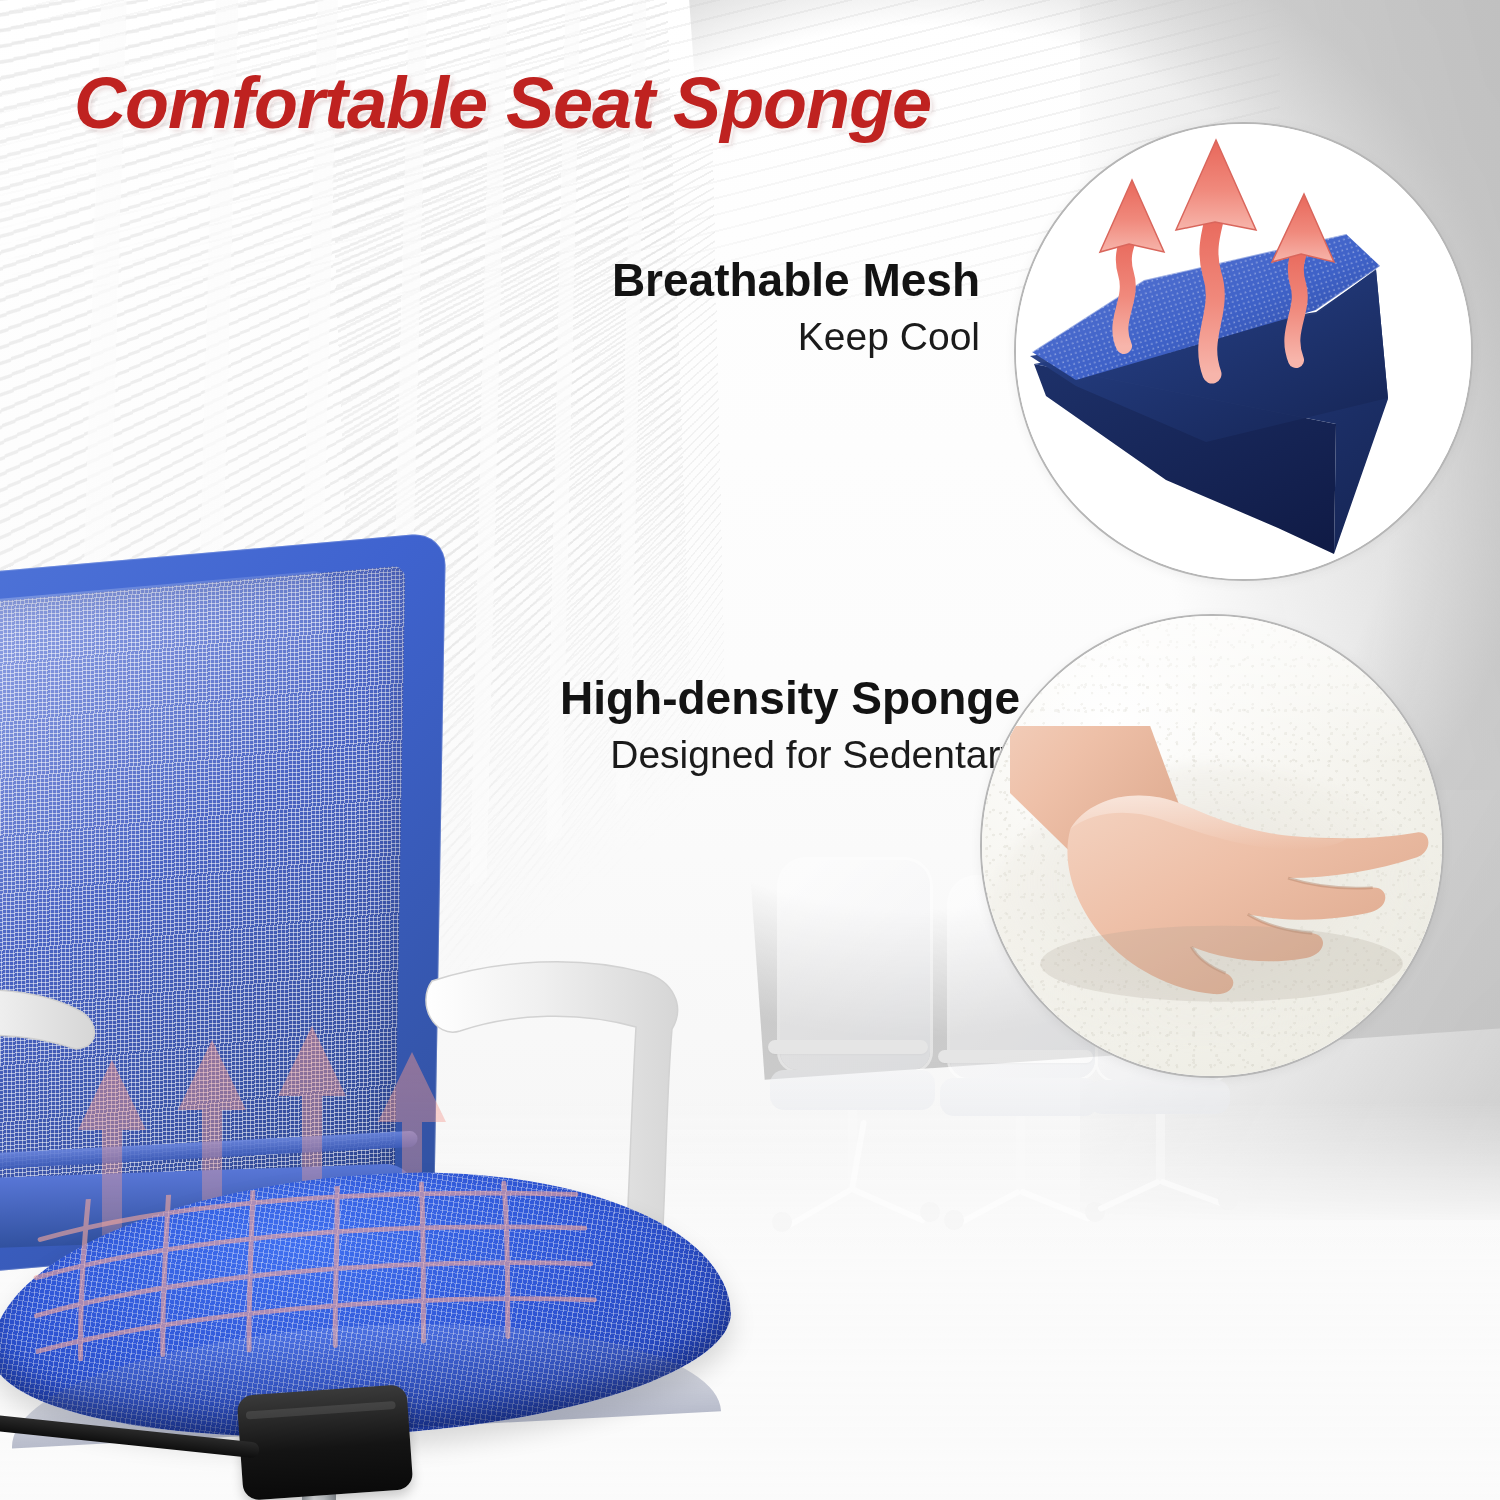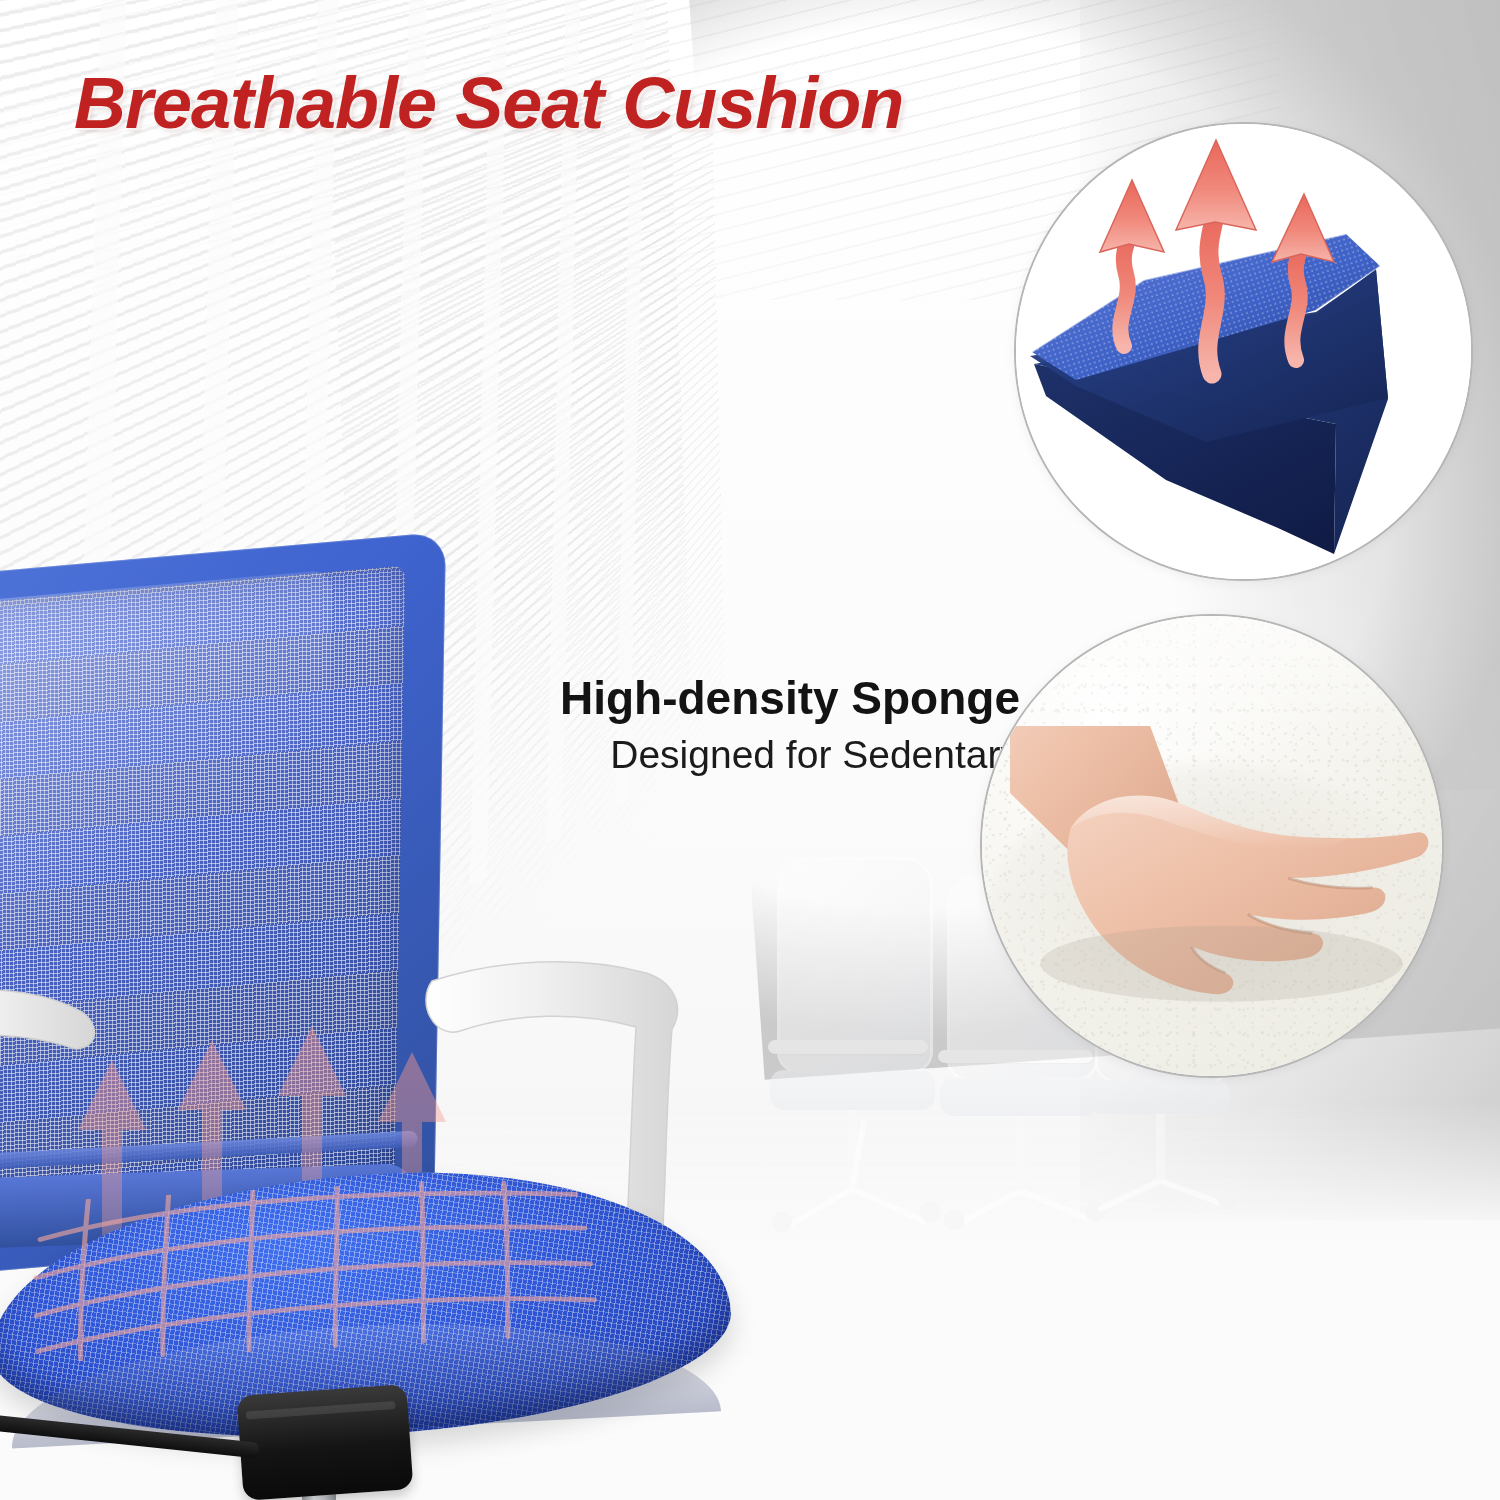--- a/index.html
+++ b/index.html
@@ -249,22 +249,26 @@
     <div class="gchair" style="left:318px;top:40px;">
       <div class="gback" style="left:20px;top:0;width:130px;height:180px;"></div>
       <div class="gseat" style="left:10px;top:180px;width:142px;height:34px;"></div>
       <div class="gpost" style="left:78px;top:214px;height:66px;"></div>
       <div class="gstar" style="left:82px;top:278px;width:68px;transform:rotate(20deg);"></div>
       <div class="gstar" style="left:82px;top:278px;width:68px;transform:rotate(155deg);"></div>
       <div class="gwheel" style="left:140px;top:290px;"></div>
     </div>
   </div>
 
-  <div class="title nosel" style="color: rgb(191, 34, 32);">Breathable Seat Cushion</div>
-
+  <div class="title nosel" style="color: rgb(191, 34, 32);">Comfortable Seat Sponge</div>
+
+  <div class="feature" id="feature-mesh">
+    <div class="f-title nosel">Breathable Mesh</div>
+    <div class="f-sub nosel">Keep Cool</div>
+  </div>
 
   <div class="inset" id="inset-mesh">
     <div class="mesh-art">
       <svg viewBox="0 0 455 455" width="455" height="455" aria-hidden="true">
         <defs>
           <linearGradient id="lgTop" x1="0" y1="0" x2="1" y2="1">
             <stop offset="0%" stop-color="#5e7ad6"></stop>
             <stop offset="55%" stop-color="#3f62c8"></stop>
             <stop offset="100%" stop-color="#27408f"></stop>
           </linearGradient>

